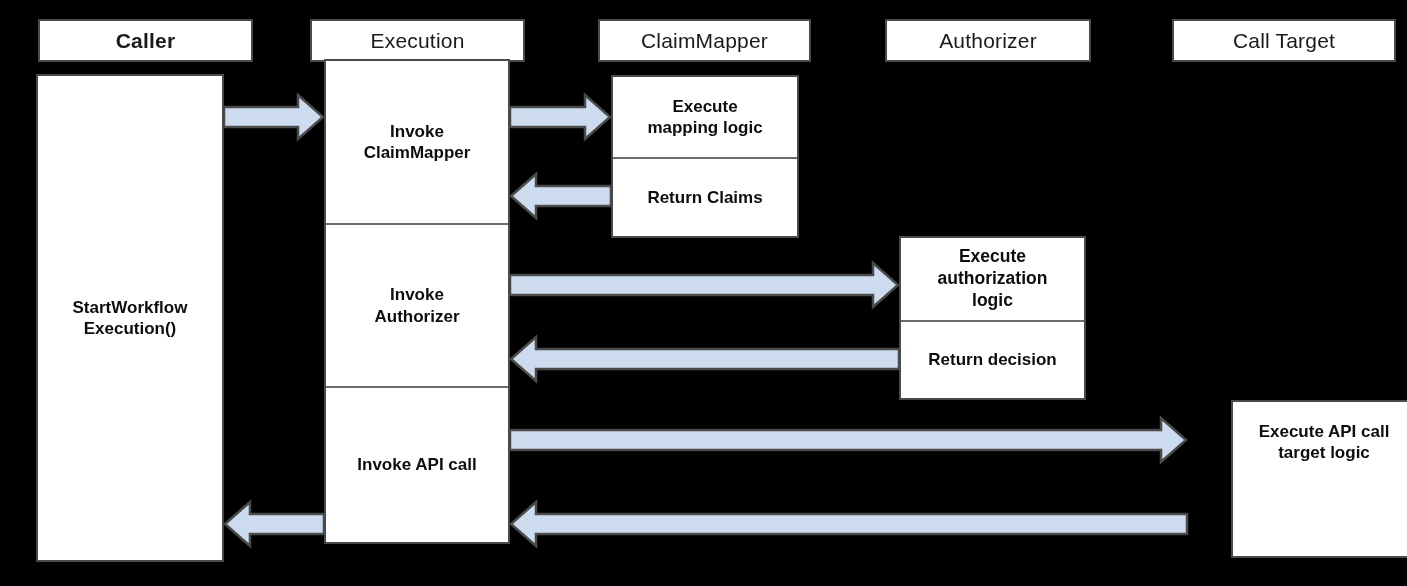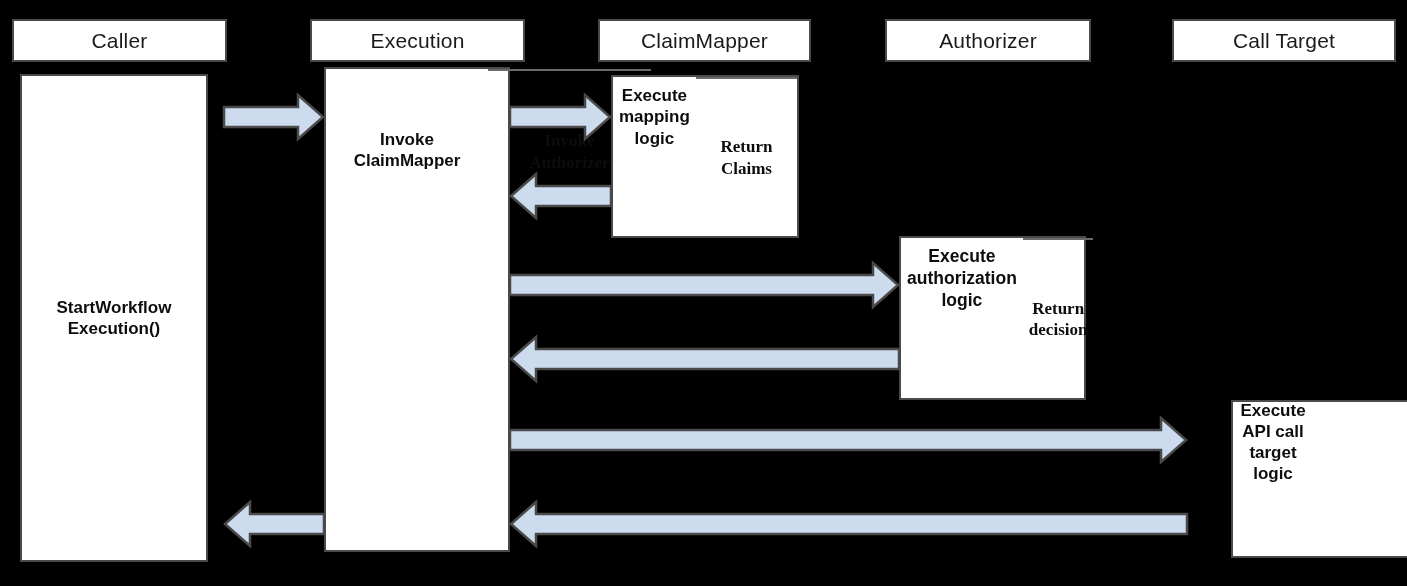--- a/index.html
+++ b/index.html
@@ -36,84 +36,85 @@
     line-height: 1.1;
   }
 
   
   .activation {
     position: absolute;
     background: #ffffff;
     border: 2px solid #4a4a4a;
     box-sizing: border-box;
     display: flex;
+    flex-direction: column;
   }
   .act-cell {
     flex: 1 1 auto;
     display: flex;
     align-items: center;
     justify-content: center;
     text-align: center;
     color: #0d0d0d;
     font-size: 17px;
     font-weight: bold;
     line-height: 1.25;
     padding: 2px 6px;
     box-sizing: border-box;
   }
   .act-cell + .act-cell {
     border-top: 2px solid #6b6b6b;
-    font-family: Liberation Serif, serif;
   }
   .act-cell.tall-label {
     font-size: 17.5px;
   }
 
   
   .arrow {
     position: absolute;
     overflow: visible;
   }
   .arrow svg {
     display: block;
     overflow: visible;
   }
 </style>
 </head>
 <body>
 
 <div id="canvas">
 
-  <div class="participant-header" style="left:12px; top:19px; width:215px; height:43px;">
+  <div class="participant-header" style="left:38px; top:19px; width:215px; height:43px;font-weight:bold;">
     <span>Caller</span>
   </div>
 
   <div class="participant-header" style="left:310px; top:19px; width:215px; height:43px;">
     <span>Execution</span>
   </div>
 
   <div class="participant-header" style="left:598px; top:19px; width:213px; height:43px;">
     <span>ClaimMapper</span>
   </div>
 
   <div class="participant-header" style="left:885px; top:19px; width:206px; height:43px;">
     <span>Authorizer</span>
   </div>
 
   <div class="participant-header" style="left:1172px; top:19px; width:224px; height:43px;">
     <span>Call Target</span>
   </div>
 
-  <div class="activation" style="left:20px; top:74px; width:188px; height:488px;">
+  <div class="activation" style="left:36px; top:74px; width:188px; height:488px;">
     <div class="act-cell">StartWorkflow<br>Execution()</div>
   </div>
 
-  <div class="activation" style="left:324px; top:67px; width:186px; height:485px;">
+  <div class="activation" style="left:324px; top:59px; width:186px; height:485px;">
     <div class="act-cell" style="height:162px; flex:0 0 162px;">Invoke<br>ClaimMapper</div>
     <div class="act-cell" style="height:163px; flex:0 0 163px;">Invoke<br>Authorizer</div>
+    <div class="act-cell" style="flex:1 1 auto;">Invoke API call</div>
   </div>
 
   <div class="activation" style="left:611px; top:75px; width:188px; height:163px;">
     <div class="act-cell" style="height:80px; flex:0 0 80px;">Execute<br>mapping logic</div>
     <div class="act-cell" style="flex:1 1 auto;">Return Claims</div>
   </div>
 
   <div class="activation" style="left:899px; top:236px; width:187px; height:164px;">
     <div class="act-cell tall-label" style="height:82px; flex:0 0 82px;">Execute<br>authorization<br>logic</div>
     <div class="act-cell" style="flex:1 1 auto;">Return decision</div>

